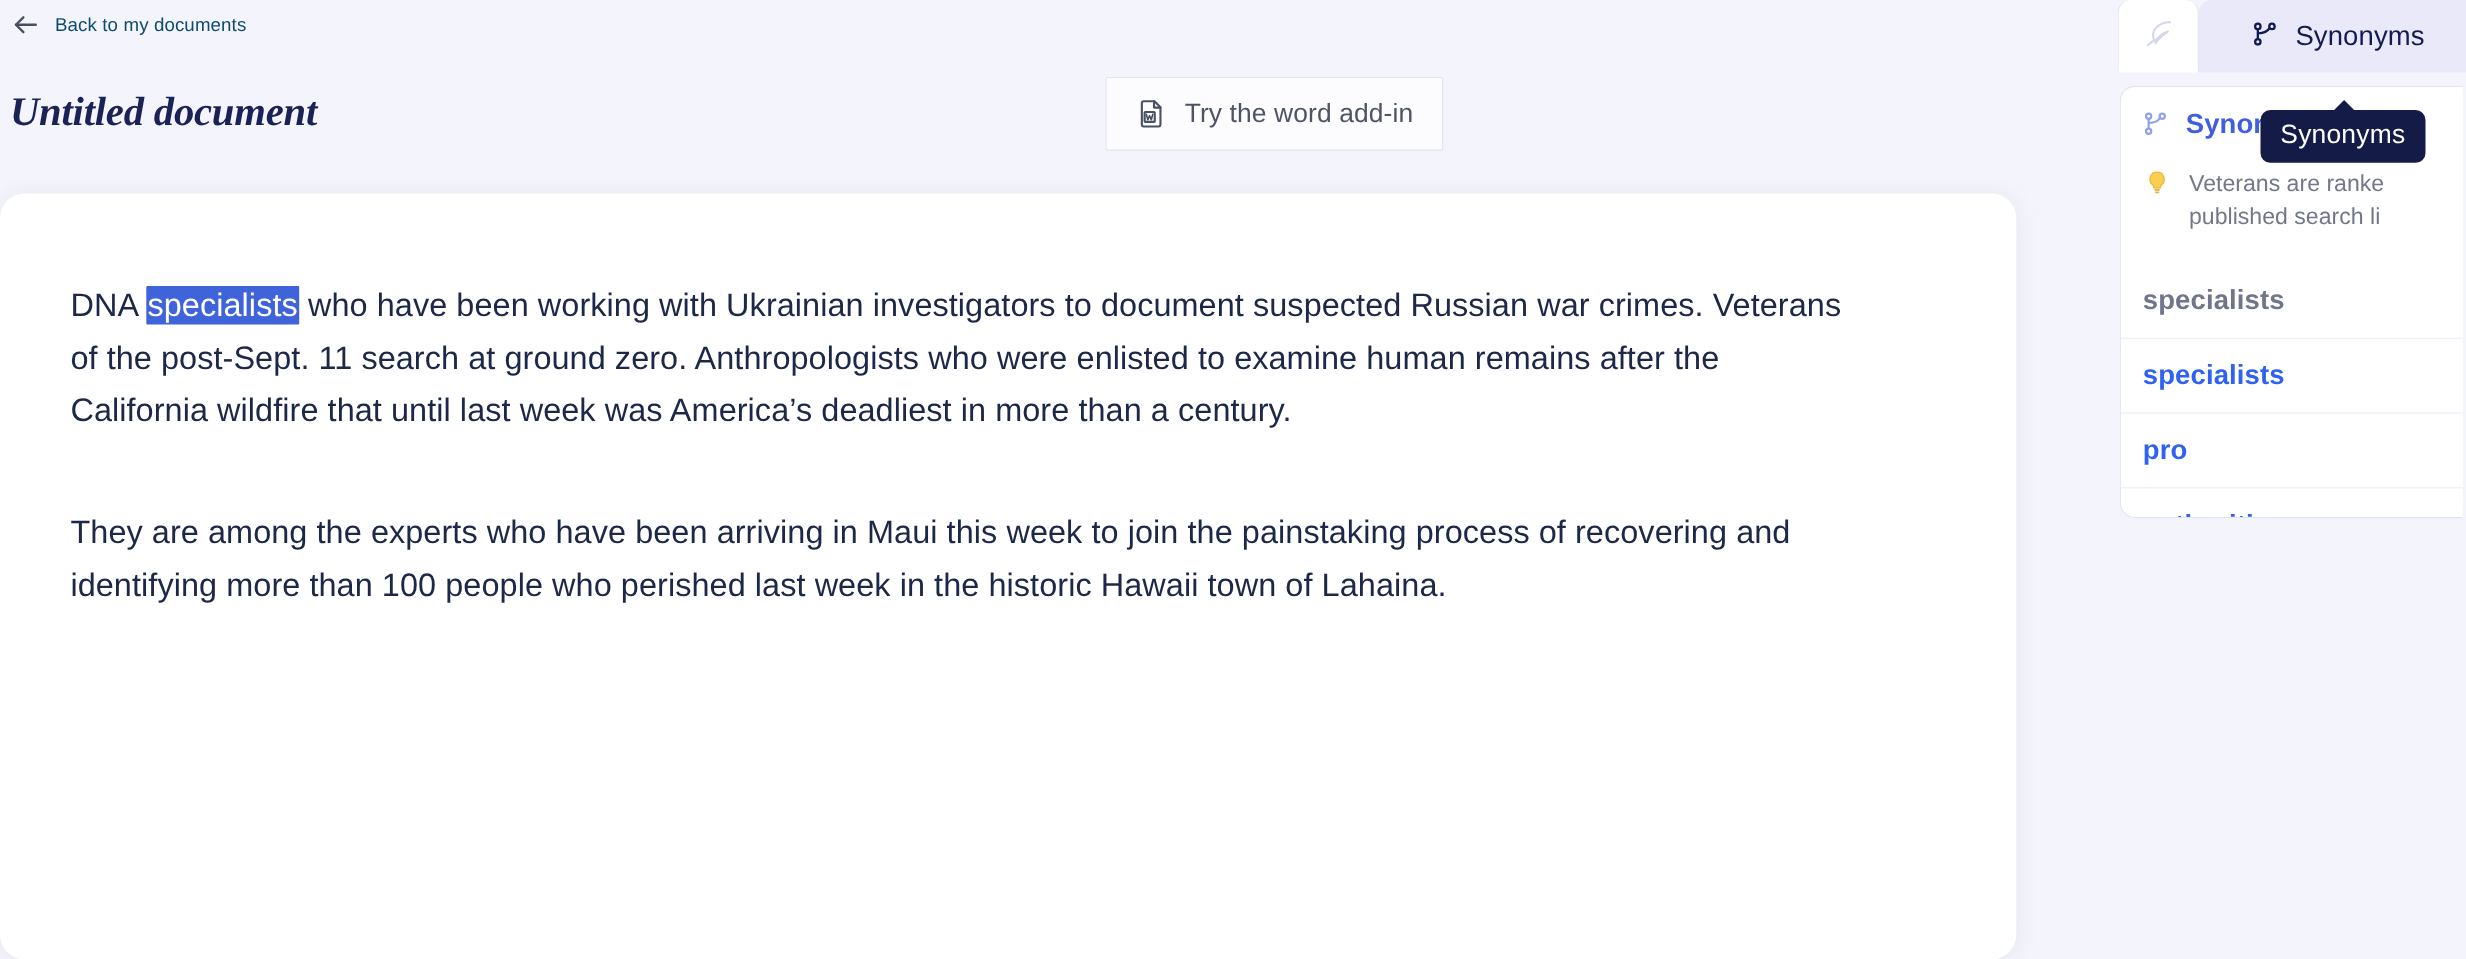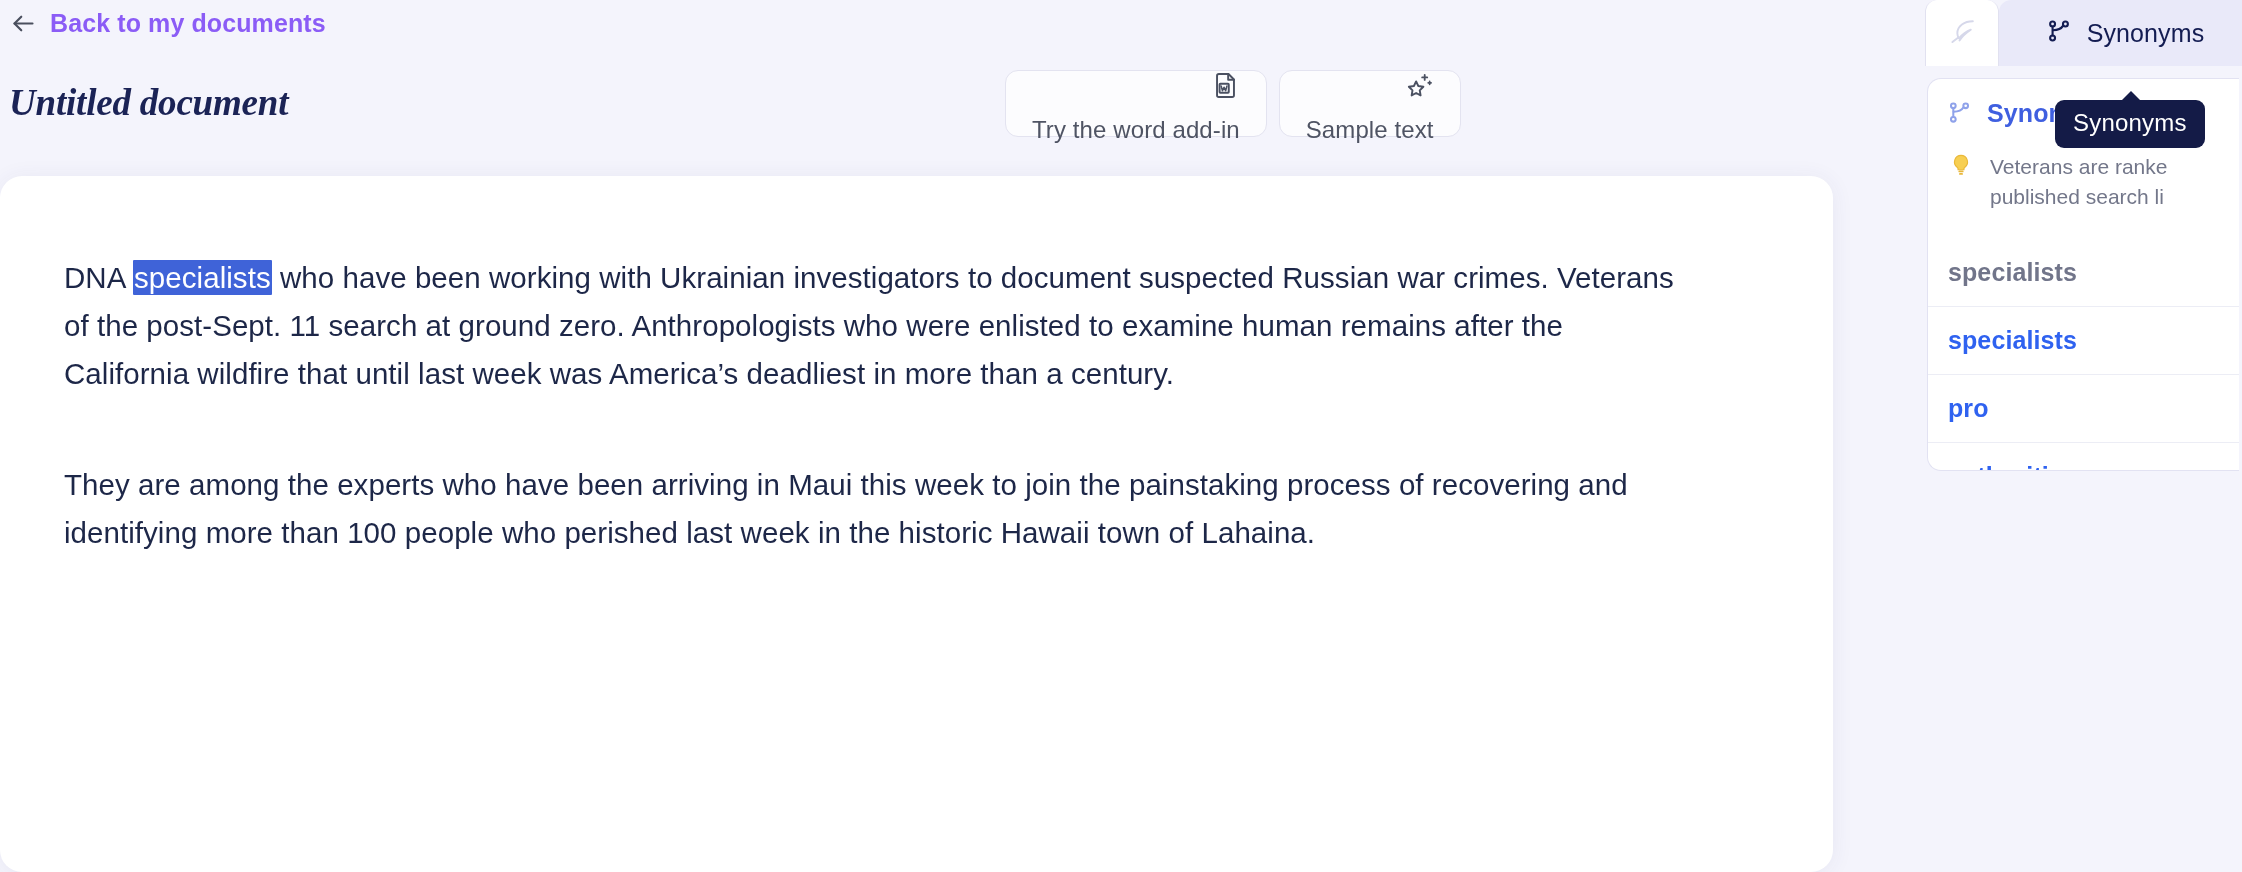--- a/index.html
+++ b/index.html
@@ -41,25 +41,24 @@
     gap: 13px;
     cursor: pointer;
   }
   .back-arrow {
     width: 27px;
     height: 27px;
     display: block;
     color: #4a4f5e;
   }
   .back-label {
-    font-size: 25px;
-    color: #8b5cf6;
-    letter-spacing: 0.1px;
-    white-space: nowrap;
-    font-weight: bold;
+    font-size: 17px;
+    color: #0c4a6e;
+    letter-spacing: 0.1px;
+    white-space: nowrap;
   }
 
   .doc-title {
     position: absolute;
     left: 9px;
     top: 81px;
     font-family: "Liberation Serif", serif;
     font-weight: bold;
     font-size: 37px;
     color: #1b2356;
@@ -72,30 +71,29 @@
   .toolbar {
     position: absolute;
     top: 70px;
     left: 1005px;
     display: flex;
     align-items: center;
     gap: 12px;
   }
   .tbtn {
     display: flex;
-    align-items: flex-end;
+    align-items: center;
     gap: 16px;
     height: 67px;
     padding: 0 26px;
     background: #fcfcfe;
     border: 1.5px solid #e3e3f0;
-    border-radius: 13px;
+    border-radius: 2px;
     cursor: pointer;
     white-space: nowrap;
-    flex-direction: column;
   }
   .tbtn .tlabel {
     font-size: 24px;
     color: #4f5464;
     letter-spacing: 0.1px;
   }
   .tbtn svg { display: block; color: #4a5061; }
 
   
   .doc-card {
@@ -291,30 +289,20 @@
           <svg width="29" height="29" viewBox="0 0 24 24" fill="none" stroke="currentColor" stroke-width="1.6" stroke-linecap="round" stroke-linejoin="round">
             <path d="M14.5 2.5H6.5a1.5 1.5 0 0 0-1.5 1.5v16a1.5 1.5 0 0 0 1.5 1.5h11a1.5 1.5 0 0 0 1.5-1.5V7z"></path>
             <polyline points="14.2,2.5 14.2,7.3 19,7.3"></polyline>
             <rect x="7.1" y="10.6" width="7.6" height="7.4" rx="0.6"></rect>
             <path d="M8.4 12.4l1.1 4 1.3-3 1.3 3 1.1-4" stroke-width="1.25"></path>
           </svg>
         </span>
         <span class="tlabel">Try the word add-in</span>
       </div>
 
-      <div class="tbtn">
-        <span>
-          <svg width="29" height="29" viewBox="0 0 24 24" fill="none" stroke="currentColor" stroke-width="1.6" stroke-linecap="round" stroke-linejoin="round">
-            <polygon points="9.2,8.6 11,12.4 15.2,13 12.2,16 12.9,20.2 9.2,18.2 5.5,20.2 6.2,16 3.2,13 7.4,12.4"></polygon>
-            <path d="M16.3 3.2v4.2M14.2 5.3h4.2" stroke-width="1.5"></path>
-            <path d="M20.4 8.6v2.4M19.2 9.8h2.4" stroke-width="1.4"></path>
-          </svg>
-        </span>
-        <span class="tlabel">Sample text</span>
-      </div>
 
 
     </div>
 
     <div class="doc-card">
       <div class="doc-body">
 
         <p class="para"><span>DNA </span><span class="sel">specialists</span><span> who have been working with Ukrainian investigators to document suspected Russian war crimes. Veterans of the post-Sept. 11 search at ground zero. Anthropologists who were enlisted to examine human remains after the California wildfire that until last week was America’s deadliest in more than a century.</span></p>
 
         <p class="para">They are among the experts who have been arriving in Maui this week to join the painstaking process of recovering and identifying more than 100 people who perished last week in the historic Hawaii town of Lahaina.</p>

